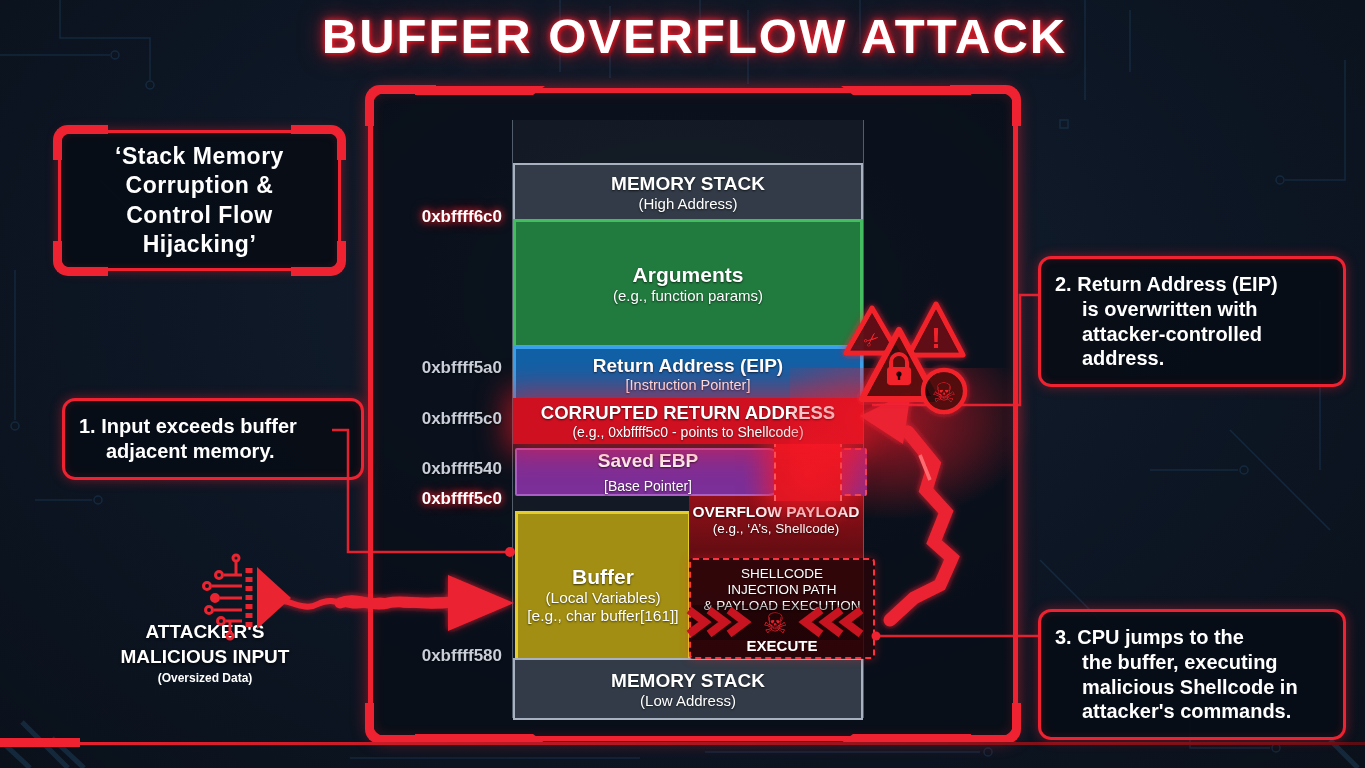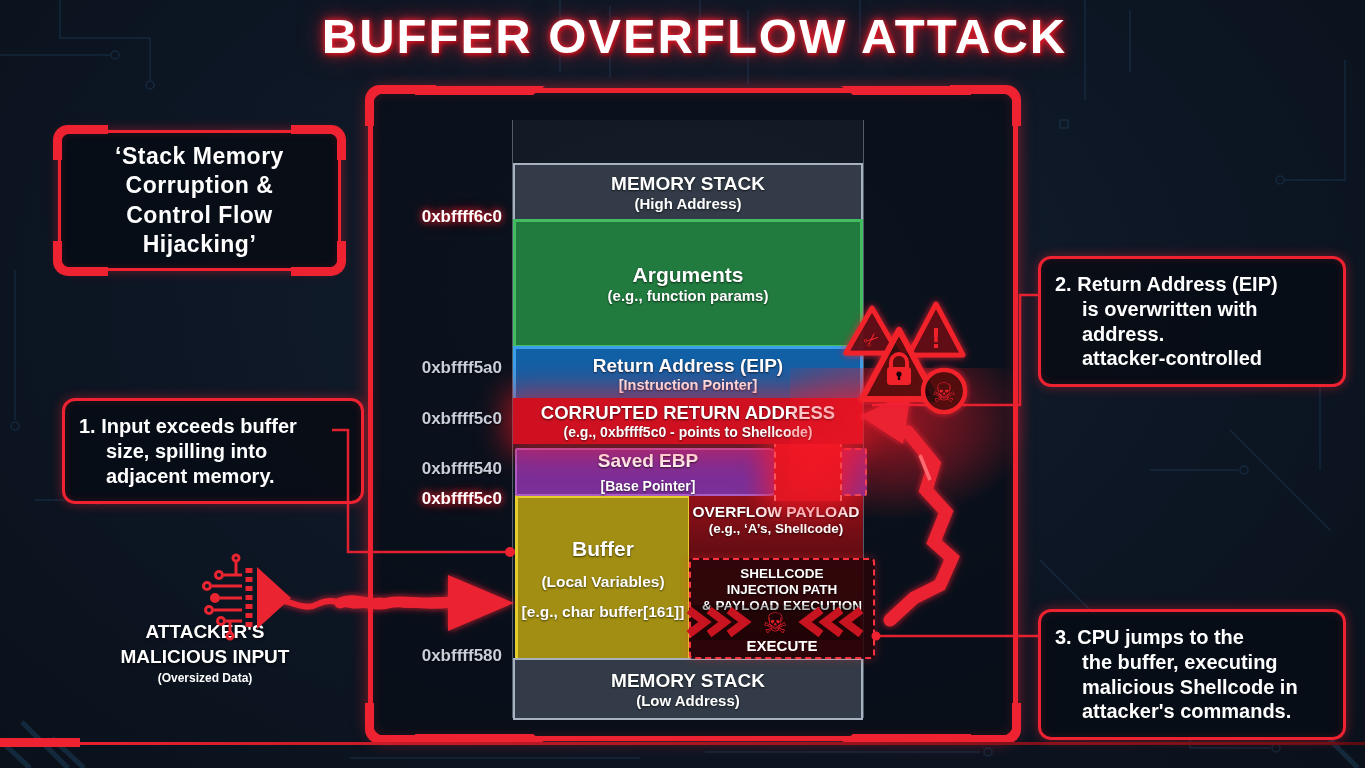--- a/index.html
+++ b/index.html
@@ -45,21 +45,21 @@
   .edge.t2{right:42px;top:-7px;width:130px;clip-path:polygon(0 0,100% 0,100% 100%,12px 100%);}
   .edge.b1{left:42px;bottom:-7px;width:130px;clip-path:polygon(0 0,calc(100% - 12px) 0,100% 100%,0 100%);}
   .edge.b2{right:42px;bottom:-7px;width:130px;clip-path:polygon(12px 0,100% 0,100% 100%,0 100%);}
 
   
   .column{position:absolute;left:512px;top:120px;width:350px;height:598px;z-index:20;
     border-left:1px solid rgba(160,175,195,.45);border-right:1px solid rgba(160,175,195,.45);
     background:rgba(190,205,225,.05);}
   .row{position:absolute;left:0;right:0;display:flex;flex-direction:column;align-items:center;justify-content:center;text-align:center;color:#fff;}
   .blk-t{font-weight:800;text-shadow:0 1px 2px rgba(0,0,0,.65);}
-  .blk-s{font-weight:700;text-shadow:0 1px 2px rgba(0,0,0,.6);}
+  .blk-s{font-weight:400;text-shadow:0 1px 2px rgba(0,0,0,.6);}
 
   .hdr{top:43px;height:55px;background:#323b47;border:2px solid #a7b1bf;}
   .ftr{top:538px;height:58px;background:#323b47;border:2px solid #a7b1bf;}
   .hdr .blk-t,.ftr .blk-t{font-size:19px;}
   .hdr .blk-s,.ftr .blk-s{font-size:15px;}
 
   .arguments{top:99px;height:123px;background:#217a3e;border:3px solid #43bd5f;}
   .arguments .blk-t{font-size:21px;}
   .arguments .blk-s{font-size:15px;}
 
@@ -73,34 +73,34 @@
   .corrupt .blk-s{font-size:14px;}
 
   .ebp{top:328px;height:44px;width:262px;left:2px;background:#7c2f98;border:2px solid #a95fc4;border-radius:2px 12px 12px 2px;z-index:2;justify-content:space-between;}
   .ebp .blk-t{font-size:19px;}
   .ebp .blk-s{font-size:14px;}
   .ebp-chip{position:absolute;left:322px;top:328px;width:28px;height:44px;background:#7c2f98;border:2px dashed rgba(255,95,95,.85);border-radius:10px 2px 2px 10px;z-index:2;}
   .channel{position:absolute;left:261px;top:321px;width:64px;height:60px;background:#d81522;z-index:3;
     border-left:2px dashed rgba(255,120,120,.9);border-right:2px dashed rgba(255,120,120,.9);
     box-shadow:0 0 22px 6px rgba(255,24,36,.55);}
 
-  .buffer{top:375px;height:161px;left:2px;width:170px;background:#a18e12;border:3px solid #e5ce2b;gap:12px;}
+  .buffer{top:391px;height:161px;left:2px;width:170px;background:#a18e12;border:3px solid #e5ce2b;}
   .buffer .blk-t{font-size:21px;}
   .buffer .blk-s{font-size:15.5px;text-align:center;}
 
   .payload{position:absolute;left:176px;right:0;top:375px;height:161px;
     background:linear-gradient(180deg,#931019 0%,#580c11 45%,#420a0d 100%);}
   .payload-title{position:absolute;left:176px;right:0;top:383px;text-align:center;color:#fff;}
   .payload-title .blk-t{font-size:15.5px;}
   .payload-title .blk-s{font-size:13.5px;}
 
   .shellbox{position:absolute;left:176px;top:438px;width:182px;height:97px;z-index:5;
     border:2px dashed #ff3340;border-radius:4px;background:rgba(40,5,8,.82);
     box-shadow:0 0 10px rgba(255,40,50,.35);color:#fff;text-align:center;}
-  .shellbox .sl{font-size:13.5px;font-weight:700;line-height:1.2;text-shadow:0 1px 2px rgba(0,0,0,.7);}
+  .shellbox .sl{font-size:13.5px;font-weight:400;line-height:1.2;text-shadow:0 1px 2px rgba(0,0,0,.7);}
   .shellbox .exec{position:absolute;left:0;right:0;bottom:3px;font-size:15px;font-weight:800;}
 
   
   .addr{position:absolute;left:378px;width:124px;text-align:right;z-index:25;
     font-size:17px;font-weight:700;color:#c9ced8;text-shadow:0 1px 2px rgba(0,0,0,.7);}
   .addr.hot{color:#ffffff;font-weight:800;
     text-shadow:0 0 6px rgba(238,34,48,.95),0 0 12px rgba(238,34,48,.8),0 1px 2px rgba(0,0,0,.8);}
 
   
   .glow{position:absolute;z-index:30;pointer-events:none;}
@@ -251,28 +251,27 @@
   <div class="addr" style="top:409px;">0xbffff5c0</div>
   <div class="addr" style="top:459px;">0xbffff540</div>
   <div class="addr hot" style="top:489px;">0xbffff5c0</div>
   <div class="addr" style="top:646px;">0xbffff580</div>
 
   <div class="glow g1"></div>
   <div class="glow g2"></div>
 
   <div class="rbox callout co1">
     <div class="ln">1. Input exceeds buffer</div>
-    <div class="ln cont">size, spilling into</div>
     <div class="ln cont">adjacent memory.</div>
   </div>
   <div class="rbox callout co2">
     <div class="ln">2. Return Address (EIP)</div>
     <div class="ln cont">is overwritten with</div>
+    <div class="ln cont">attacker-controlled</div>
     <div class="ln cont">address.</div>
-    <div class="ln cont">attacker-controlled</div>
   </div>
   <div class="rbox callout co3">
     <div class="ln">3. CPU jumps to the</div>
     <div class="ln cont">the buffer, executing</div>
     <div class="ln cont">malicious Shellcode in</div>
     <div class="ln cont">attacker's commands.</div>
   </div>
 
   <div class="attacker">
     <div class="l1">ATTACKER'S</div>

